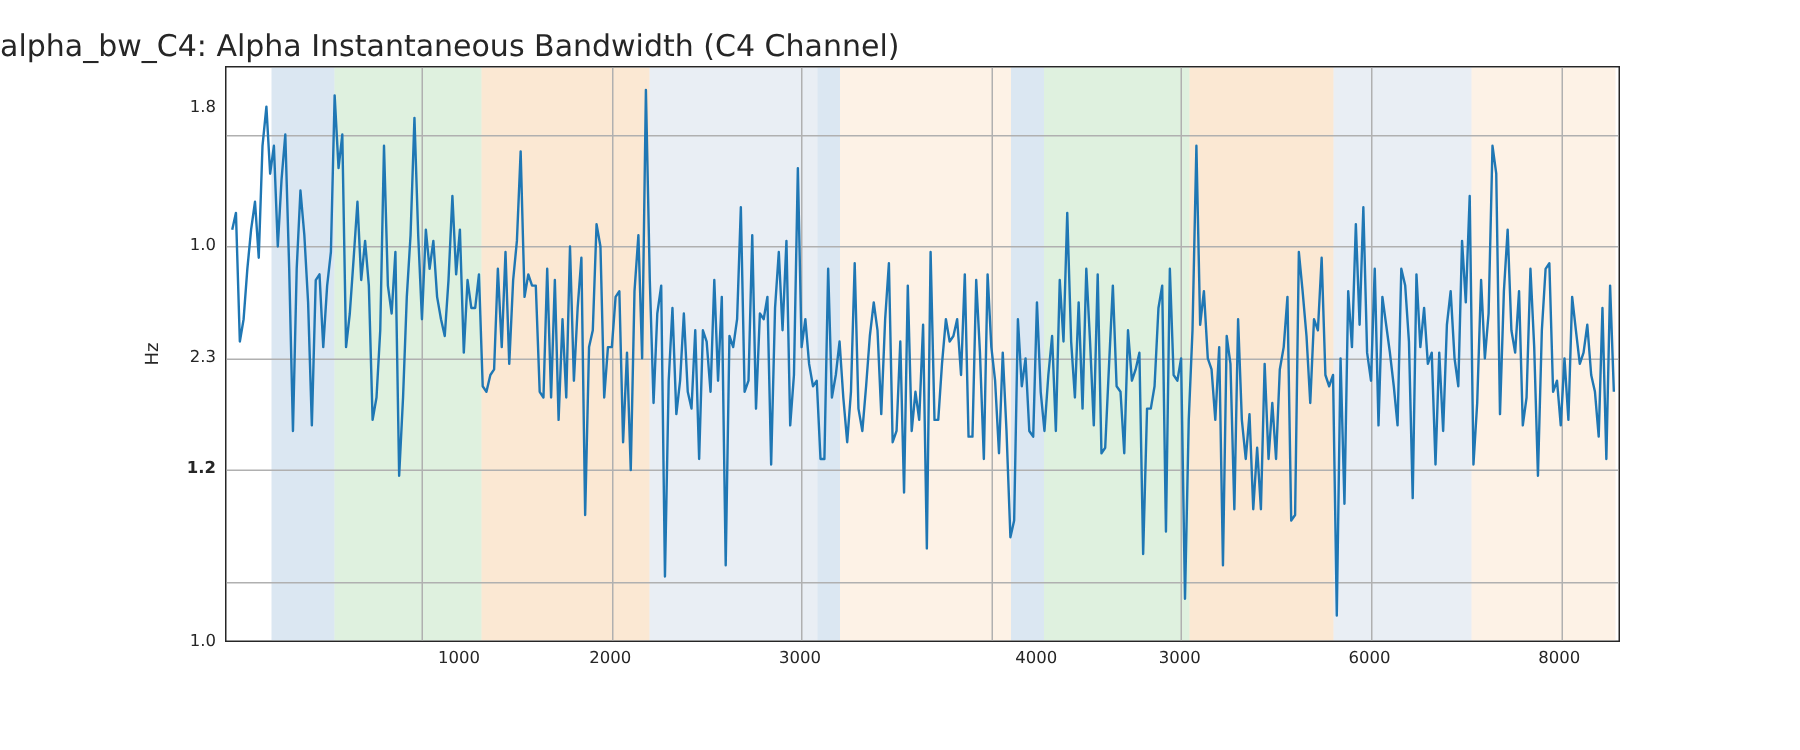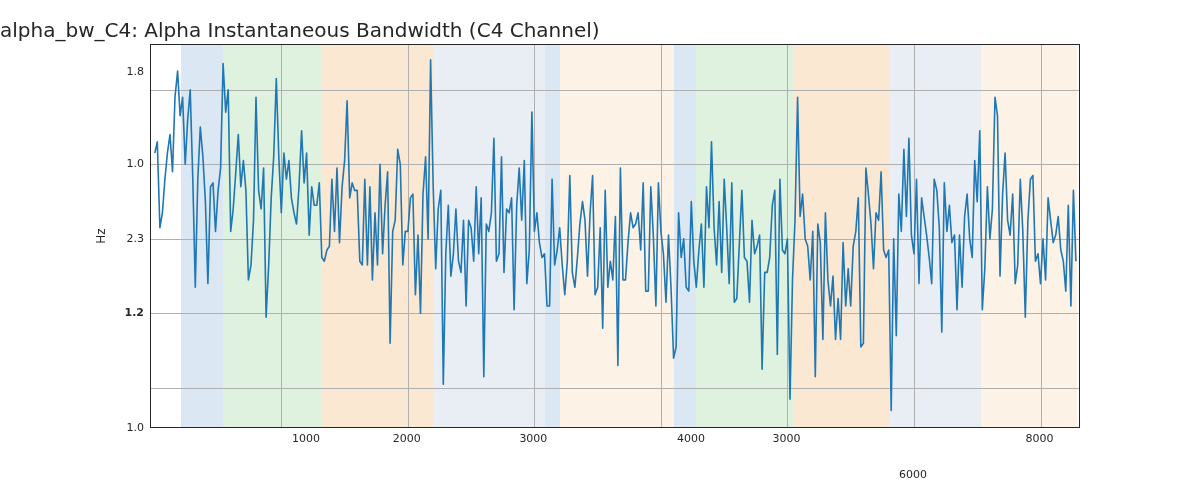--- a/index.html
+++ b/index.html
@@ -109,21 +109,21 @@
         <polyline points="3.8,108.1 6.3,96.9 8.9,182.7 11.4,167.8 13.9,134.2 16.4,108.1 19.0,89.5 21.5,126.8 24.0,52.2 26.6,26.1 29.1,70.8 31.6,52.2 34.2,119.3 36.7,74.6 39.2,44.7 41.8,134.2 44.3,242.3 46.8,134.2 49.3,82.0 51.9,111.8 54.4,156.6 56.9,238.6 59.5,141.7 62.0,137.9 64.5,186.4 67.1,145.4 69.6,123.0 72.1,18.6 74.7,67.1 77.2,44.7 79.7,186.4 82.2,164.0 84.8,126.8 87.3,89.5 89.8,141.7 92.4,115.6 94.9,145.4 97.4,234.9 100.0,220.0 102.5,175.2 105.0,52.2 107.6,145.4 110.1,164.0 112.6,123.0 115.1,272.2 117.7,220.0 120.2,152.9 122.7,111.8 125.3,33.6 127.8,111.8 130.3,167.8 132.9,108.1 135.4,134.2 137.9,115.6 140.4,152.9 143.0,167.8 145.5,179.0 148.0,141.7 150.6,85.7 153.1,137.9 155.6,108.1 158.2,190.1 160.7,141.7 163.2,160.3 165.8,160.3 168.3,137.9 170.8,212.5 173.3,216.2 175.9,205.0 178.4,201.3 180.9,134.2 183.5,186.4 186.0,123.0 188.5,197.6 191.1,141.7 193.6,115.6 196.1,55.9 198.7,152.9 201.2,137.9 203.7,145.4 206.2,145.4 208.8,216.2 211.3,220.0 213.8,134.2 216.4,220.0 218.9,141.7 221.4,234.9 224.0,167.8 226.5,220.0 229.0,119.3 231.6,208.8 234.1,160.3 236.6,126.8 239.1,298.3 241.7,186.4 244.2,175.2 246.7,104.4 249.3,119.3 251.8,220.0 254.3,186.4 256.9,186.4 259.4,152.9 261.9,149.1 264.4,249.8 267.0,190.1 269.5,268.4 272.0,149.1 274.6,111.8 277.1,193.9 279.6,14.9 282.2,141.7 284.7,223.7 287.2,164.0 289.8,145.4 292.3,339.3 294.8,208.8 297.3,160.3 299.9,231.1 302.4,208.8 304.9,164.0 307.5,216.2 310.0,227.4 312.5,175.2 315.1,261.0 317.6,175.2 320.1,182.7 322.7,216.2 325.2,141.7 327.7,208.8 330.2,152.9 332.8,331.8 335.3,179.0 337.8,186.4 340.4,167.8 342.9,93.2 345.4,216.2 348.0,208.8 350.5,111.8 353.0,227.4 355.6,164.0 358.1,167.8 360.6,152.9 363.1,264.7 365.7,160.3 368.2,123.0 370.7,175.2 373.3,115.6 375.8,238.6 378.3,205.0 380.9,67.1 383.4,186.4 385.9,167.8 388.4,197.6 391.0,212.5 393.5,208.8 396.0,261.0 398.6,261.0 401.1,134.2 403.6,220.0 406.2,205.0 408.7,182.7 411.2,220.0 413.8,249.8 416.3,216.2 418.8,130.5 421.3,227.4 423.9,242.3 426.4,212.5 428.9,179.0 431.5,156.6 434.0,175.2 436.5,231.1 439.1,167.8 441.6,130.5 444.1,249.8 446.7,242.3 449.2,182.7 451.7,283.3 454.2,145.4 456.8,242.3 459.3,216.2 461.8,234.9 464.4,171.5 466.9,320.6 469.4,123.0 472.0,234.9 474.5,234.9 477.0,197.6 479.6,167.8 482.1,182.7 484.6,179.0 487.1,167.8 489.7,205.0 492.2,137.9 494.7,246.1 497.3,246.1 499.8,141.7 502.3,190.1 504.9,261.0 507.4,137.9 509.9,186.4 512.4,208.8 515.0,257.2 517.5,190.1 520.0,242.3 522.6,313.2 525.1,302.0 527.6,167.8 530.2,212.5 532.7,193.9 535.2,242.3 537.8,246.1 540.3,156.6 542.8,216.2 545.3,242.3 547.9,205.0 550.4,179.0 552.9,242.3 555.5,141.7 558.0,182.7 560.5,96.9 563.1,182.7 565.6,220.0 568.1,156.6 570.7,227.4 573.2,134.2 575.7,182.7 578.2,238.6 580.8,137.9 583.3,257.2 585.8,253.5 588.4,197.6 590.9,145.4 593.4,212.5 596.0,216.2 598.5,257.2 601.0,175.2 603.6,208.8 606.1,201.3 608.6,190.1 611.1,324.3 613.7,227.4 616.2,227.4 618.7,212.5 621.3,160.3 623.8,145.4 626.3,309.4 628.9,134.2 631.4,205.0 633.9,208.8 636.4,193.9 639.0,354.2 641.5,234.9 644.0,175.2 646.6,52.2 649.1,171.5 651.6,149.1 654.2,193.9 656.7,201.3 659.2,234.9 661.8,186.4 664.3,331.8 666.8,179.0 669.3,197.6 671.9,294.5 674.4,167.8 676.9,234.9 679.5,261.0 682.0,231.1 684.5,294.5 687.1,253.5 689.6,294.5 692.1,197.6 694.7,261.0 697.2,223.7 699.7,261.0 702.2,201.3 704.8,186.4 707.3,152.9 709.8,302.0 712.4,298.3 714.9,123.0 717.4,149.1 720.0,179.0 722.5,223.7 725.0,167.8 727.6,175.2 730.1,126.8 732.6,205.0 735.1,212.5 737.7,205.0 740.2,365.4 742.7,193.9 745.3,290.8 747.8,149.1 750.3,186.4 752.9,104.4 755.4,171.5 757.9,93.2 760.4,190.1 763.0,208.8 765.5,134.2 768.0,238.6 770.6,152.9 773.1,171.5 775.6,190.1 778.2,212.5 780.7,238.6 783.2,134.2 785.8,145.4 788.3,182.7 790.8,287.1 793.3,137.9 795.9,186.4 798.4,160.3 800.9,197.6 803.5,190.1 806.0,264.7 808.5,190.1 811.1,242.3 813.6,171.5 816.1,149.1 818.7,193.9 821.2,212.5 823.7,115.6 826.2,156.6 828.8,85.7 831.3,264.7 833.8,223.7 836.4,141.7 838.9,193.9 841.4,164.0 844.0,52.2 846.5,70.8 849.0,231.1 851.6,149.1 854.1,108.1 856.6,175.2 859.1,190.1 861.7,149.1 864.2,238.6 866.7,220.0 869.3,134.2 871.8,186.4 874.3,272.2 876.9,175.2 879.4,134.2 881.9,130.5 884.4,216.2 887.0,208.8 889.5,238.6 892.0,193.9 894.6,234.9 897.1,152.9 899.6,175.2 902.2,197.6 904.7,190.1 907.2,171.5 909.8,205.0 912.3,216.2 914.8,246.1 917.3,160.3 919.9,261.0 922.4,145.4 924.9,216.2" fill="none" stroke="#1f77b4" stroke-width="1.6" stroke-linejoin="round"></polyline>
       </svg>
     </div>
 
   <div id="xticks">
       <div class="tick-x" style="left: 293px; top: 432px; margin-left: 13px;">1000</div>
       <div class="tick-x" style="left: 406.857px; top: 432px;">2000</div>
       <div class="tick-x" style="left: 533.388px; top: 432px;">3000</div>
       <div class="tick-x" style="left: 659.918px; top: 432px; margin-left: 31px;">4000</div>
       <div class="tick-x" style="left: 786.449px; top: 432px;">3000</div>
-      <div class="tick-x" style="left: 912.98px; top: 432px; margin-top: 36px;">6000</div>
+      <div class="tick-x" style="left: 912.98px; top: 432px;">6000</div>
       <div class="tick-x" style="left: 1039.51px; top: 432px;">8000</div>
     </div>
   <div id="yticks">
       <div class="tick-y" style="top: 379px; left: 120px; width: 24px; margin-top: 48px;">1.0</div>
       <div class="tick-y" style="top: 312.427px; left: 120px; width: 24px; font-weight: bold;">1.2</div>
       <div class="tick-y" style="top: 237.864px; left: 120px; width: 24px;">2.3</div>
       <div class="tick-y" style="top: 163.301px; left: 120px; width: 24px;">1.0</div>
       <div class="tick-y" style="top: 71px; left: 120px; width: 24px;">1.8</div>
     </div>
 </div>

